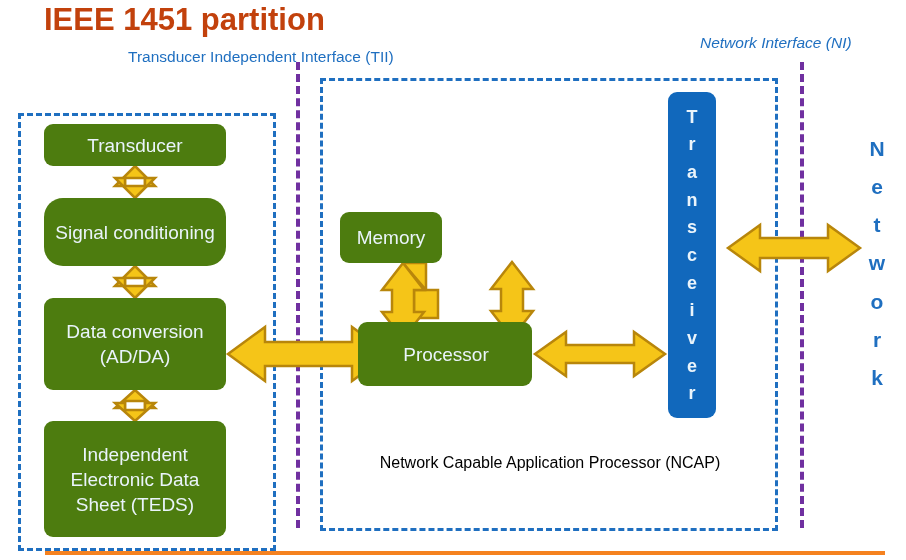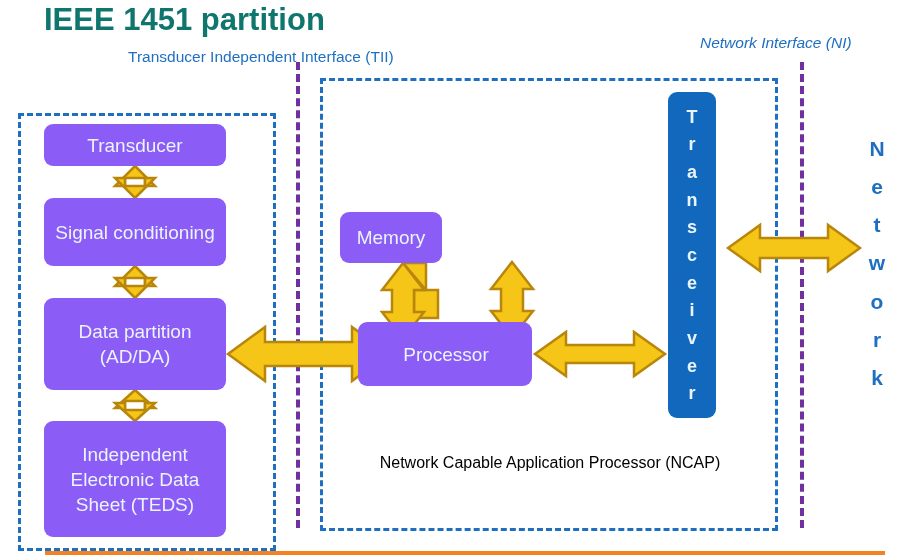--- a/index.html
+++ b/index.html
@@ -18,21 +18,21 @@
     overflow: hidden;
   }
 
   
   #title {
     position: absolute;
     left: 44px;
     top: 2px;
     font-size: 31px;
     font-weight: bold;
-    color: #0f766e;
+    color: #c2410c;
     letter-spacing: 0px;
     white-space: nowrap;
   }
 
   
   .caption {
     position: absolute;
     color: #1F6FC0;
     font-size: 15.5px;
     white-space: nowrap;
@@ -65,34 +65,34 @@
     position: absolute;
     width: 0;
     border-left: 4px dashed #7030A0;
   }
   #tii-line { left: 296px; top: 62px;  height: 466px; }
   #ni-line  { left: 800px; top: 62px;  height: 466px; }
 
   
   .blk {
     position: absolute;
-    background: #8b5cf6;
+    background: #4d7c0f;
     border-radius: 9px;
     color: #EAF4FB;
     display: flex;
     align-items: center;
     justify-content: center;
     text-align: center;
     font-size: 19px;
     line-height: 25px;
     box-sizing: border-box;
     padding: 2px 4px;
   }
   #blk-transducer { left: 44px;  top: 124px; width: 182px; height: 42px; }
-  #blk-signal     { left: 44px;  top: 198px; width: 182px; height: 68px; }
+  #blk-signal     { left: 44px;  top: 198px; width: 182px; height: 68px; border-radius: 19px; }
   #blk-dataconv   { left: 44px;  top: 298px; width: 182px; height: 92px; }
   #blk-teds       { left: 44px;  top: 421px; width: 182px; height: 116px; }
   #blk-memory     { left: 340px; top: 212px; width: 102px; height: 51px; }
   #blk-io         { left: 484px; top: 147px; width: 57px;  height: 115px; }
   #blk-processor  { left: 358px; top: 322px; width: 174px; height: 64px; padding-left: 6px; }
 
   #blk-transceiver {
     position: absolute;
     left: 668px; top: 92px; width: 48px; height: 326px;
     background: #1168BC;
@@ -184,21 +184,21 @@
       <polygon points="512,262 533,289 523,289 523,311 533,311 512,338 491,311 501,311 501,289 491,289"></polygon>
 
       <polygon points="535,354 566,332 566,345 634,345 634,332 665,354 634,376 634,363 566,363 566,376"></polygon>
 
       <polygon points="728,248 760,225 760,238 828,238 828,225 860,248 828,271 828,258 760,258 760,271"></polygon>
     </g>
   </svg>
 
   <div class="blk" id="blk-transducer">Transducer</div>
   <div class="blk" id="blk-signal">Signal conditioning</div>
-  <div class="blk" id="blk-dataconv">Data partition (AD/DA)</div>
+  <div class="blk" id="blk-dataconv">Data conversion (AD/DA)</div>
   <div class="blk" id="blk-teds">Independent Electronic Data Sheet (TEDS)</div>
   <div class="blk" id="blk-memory">Memory</div>
   <div class="blk" id="blk-processor">Processor</div>
 
   <div id="blk-transceiver">
       <span class="ch">T</span>
       <span class="ch">r</span>
       <span class="ch">a</span>
       <span class="ch">n</span>
       <span class="ch">s</span>

